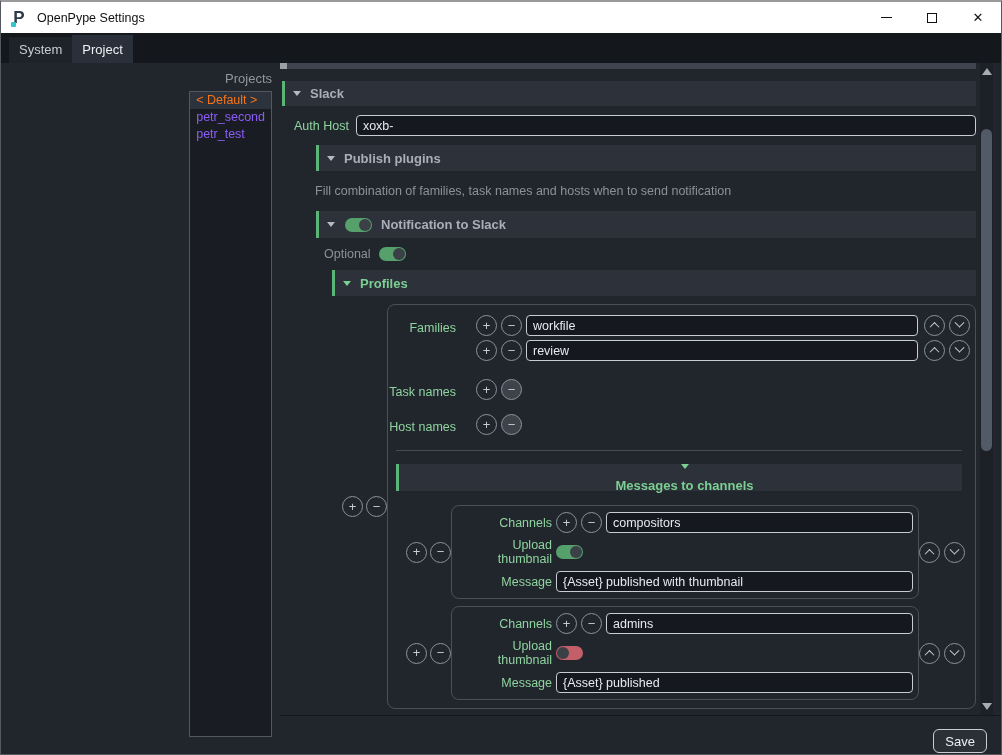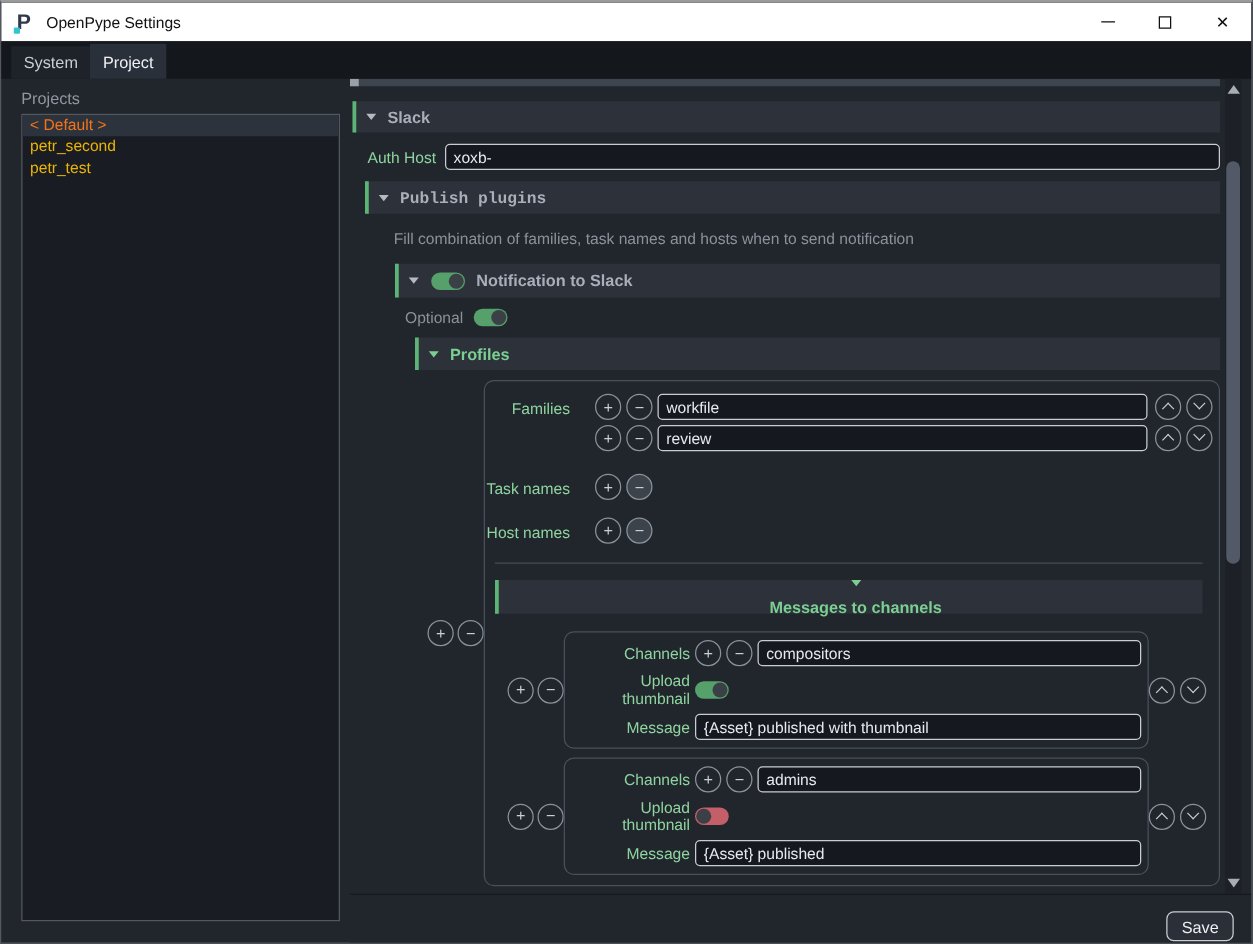--- a/index.html
+++ b/index.html
@@ -32,24 +32,24 @@
   .win-btn{width:46px;height:100%;display:flex;align-items:center;justify-content:center;cursor:default;}
   .min-glyph{width:11px;height:1px;background:#111;display:block;}
   .max-glyph{width:10px;height:10px;border:1px solid #111;display:block;}
   .close-glyph{font-size:13px;color:#111;line-height:1;}
   
   .tabbar{height:30px;background:#14181d;display:flex;align-items:flex-end;padding-left:8px;}
   .tab{font-size:13px;padding:5px 10px 6px 10px;color:#c8cdd4;background:#1e232a;cursor:default;}
   .tab.active{background:#2a3039;color:#eef0f3;padding-top:7px;}
   
   .main{display:flex;height:692px;}
-  .left-panel{width:279px;display:flex;flex-direction:column;padding:8px 8px 18px 16px;}
+  .left-panel{width:279px;display:flex;flex-direction:column;padding:8px 8px 18px 16px;align-items:flex-end;}
   .left-title{font-size:13px;color:#8f969e;margin-bottom:5px;}
   .project-list{flex:1;border:1px solid #53585f;background:#191d23;overflow:hidden;}
-  .project-item{font-size:12.5px;color:#eab308;padding:2px 6px;height:17px;line-height:13px;}
+  .project-item{font-size:12.5px;color:#8b5cf6;padding:2px 6px;height:17px;line-height:13px;}
   .project-item.selected{background:#2d333d;color:#f97316;}
   
   .right-col{flex:1;display:flex;flex-direction:column;position:relative;}
   .scrollarea{flex:1;position:relative;padding:0 25px 0 0;overflow:hidden;}
   .partial-strip{height:6px;background:#3f454e;position:relative;}
   .partial-strip .notch{position:absolute;left:0;top:0;width:7px;height:100%;background:#9aa0a8;}
   
   .sec-hdr{height:25px;background:var(--hdr-bg);border-left:3px solid var(--accent);
            display:flex;align-items:center;padding-left:8px;gap:9px;}
   .sec-hdr .hdr-label{font-size:13px;font-weight:bold;color:var(--txt-dim);}
@@ -109,21 +109,21 @@
   .vs-arrow-down{width:0;height:0;border-left:5px solid transparent;border-right:5px solid transparent;
                border-top:7px solid #a7adb5;position:absolute;bottom:5px;}
   .vs-thumb{position:absolute;top:66px;left:1px;width:11px;height:322px;background:#525a68;border-radius:6px;}
   
   .footer{height:40px;border-top:1px solid #15181c;display:flex;justify-content:flex-end;
           align-items:flex-start;padding:13px 14px 0 0;background:var(--bg);}
   .save-btn{background:#2b3038;border:1px solid #c9cdd3;border-radius:6px;color:#eef0f3;
             font-size:13px;font-family:"Liberation Sans",sans-serif;padding:3px 11px;height:24px;}
   
   .mt12{margin-top:12px;} .mt9{margin-top:9px;} .mt13{margin-top:13px;}
-  .ml2{margin-left:2px;} .ml14{margin-left:14px;} .ml20{margin-left:12px;font-family:Liberation Mono, monospace;}
+  .ml2{margin-left:2px;} .ml14{margin-left:14px;} .ml20{margin-left:36px;}
   .ml35{margin-left:35px;} .ml36{margin-left:36px;} .ml44{margin-left:44px;} .ml52{margin-left:52px;}
   .auth-row{gap:7px;}
   .auth-row .txt-input{flex:1;}
   .hdr-toggle{margin-left:1px;}
 </style>
 </head>
 <body>
 
 <div class="window">
 

